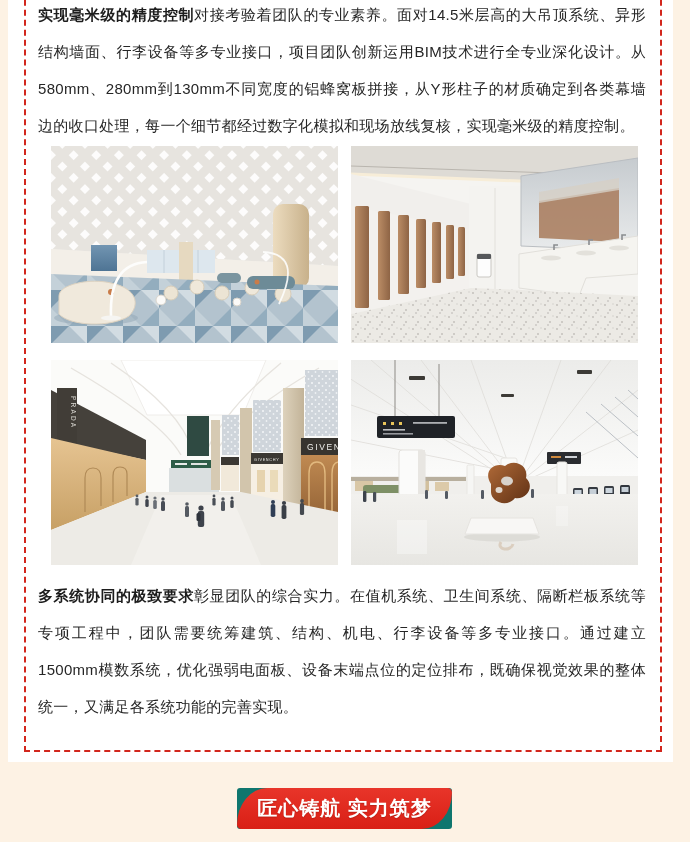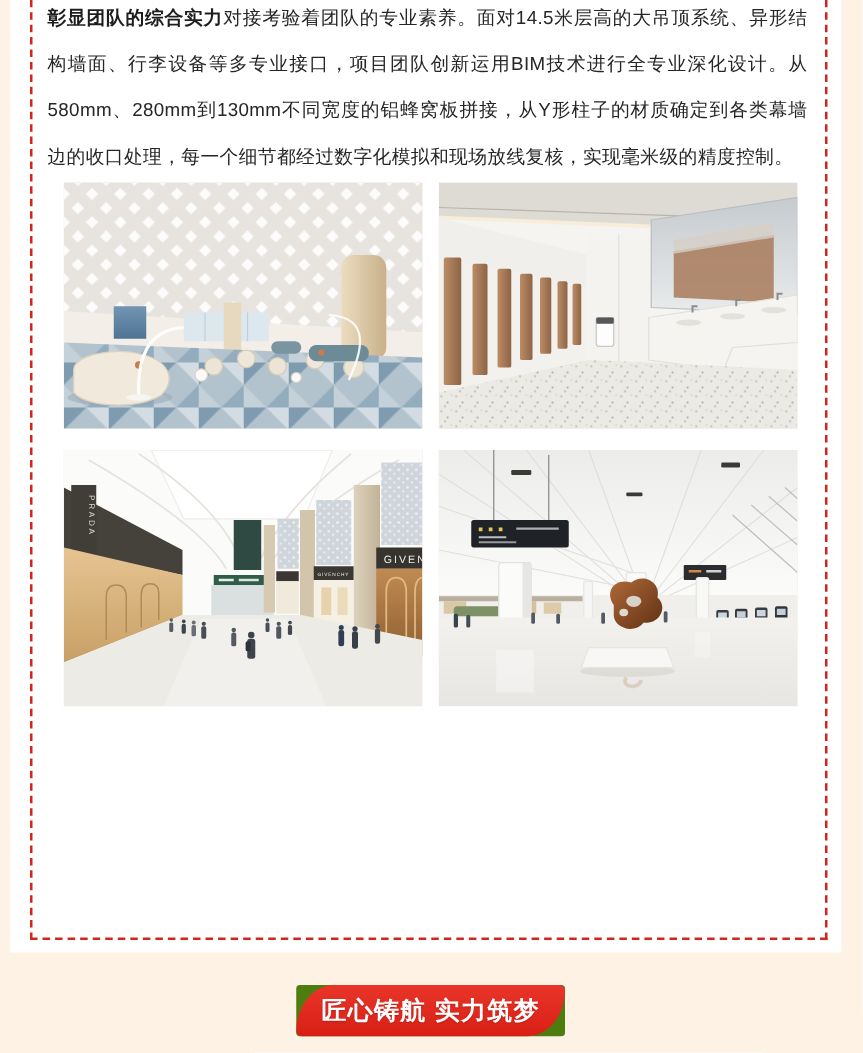--- a/index.html
+++ b/index.html
@@ -13,36 +13,36 @@
         color:#262626;text-align:justify;letter-spacing:0.3px;}
   .para strong{font-weight:700;color:#1d1d1d;}
   #para1{top:-4px;}
   #para2{top:577px;}
   .gallery{position:absolute;left:51px;top:146px;display:grid;
            grid-template-columns:287px 287px;grid-template-rows:197px 205px;
            column-gap:13px;row-gap:17px;}
   .gallery figure{margin:0;padding:0;width:100%;height:100%;overflow:hidden;background:#eceae6;}
   .gallery svg{display:block;width:100%;height:100%;}
   .banner{position:absolute;left:237px;top:788px;width:215px;height:41px;cursor:pointer;
-          background:#4d7c0f;border-radius:3px;}
+          background:#0f766e;border-radius:3px;}
   .banner-red{position:absolute;inset:0;background:linear-gradient(180deg,#e8352a,#d91f15);
               border-radius:34px 5px 34px 5px / 41px 5px 41px 5px;
               display:flex;align-items:center;justify-content:center;}
   .banner-red span{color:#ffffff;font-size:20px;font-weight:700;letter-spacing:1px;
                    text-shadow:0 1px 1px rgba(140,20,10,.45);}
 </style>
 </head>
 <body>
 
 <div class="page">
   <div class="content-card">
     <div class="dashed-frame"></div>
   </div>
 
-  <p class="para" id="para1"><strong>彰显团队的综合实力</strong><span>对接考验着团队的专业素养。面对14.5米层高的大吊顶系统、异形结构墙面、行李设备等多专业接口，项目团队创新运用BIM技术进行全专业深化设计。从580mm、280mm到130mm不同宽度的铝蜂窝板拼接，从Y形柱子的材质确定到各类幕墙边的收口处理，每一个细节都经过数字化模拟和现场放线复核，实现毫米级的精度控制。</span></p>
+  <p class="para" id="para1"><strong>实现毫米级的精度控制</strong><span>对接考验着团队的专业素养。面对14.5米层高的大吊顶系统、异形结构墙面、行李设备等多专业接口，项目团队创新运用BIM技术进行全专业深化设计。从580mm、280mm到130mm不同宽度的铝蜂窝板拼接，从Y形柱子的材质确定到各类幕墙边的收口处理，每一个细节都经过数字化模拟和现场放线复核，实现毫米级的精度控制。</span></p>
 
   <div class="gallery">
 
     <figure aria-label="候机休息区效果图：白色镂空吊顶、弧形落地灯、蓝灰三角形拼花地毯">
       <svg viewBox="0 0 287 197" preserveAspectRatio="none">
         <defs>
           <pattern id="g1-diam" width="16" height="16" patternUnits="userSpaceOnUse" patternTransform="rotate(45)">
             <rect x="3" y="3" width="7" height="7" fill="#ffffff"></rect>
           </pattern>
           <pattern id="g1-tri" width="36" height="36" patternUnits="userSpaceOnUse">
@@ -378,19 +378,20 @@
           <ellipse cx="156" cy="121" rx="6" ry="4.5" fill="#dcd9d4" opacity="0.95"></ellipse>
           <ellipse cx="148" cy="130" rx="3.5" ry="3" fill="#efeeea" opacity="0.85"></ellipse>
           <path d="M150,182 C145,190 160,192 162,184" stroke="#b08050" stroke-width="3" fill="none" opacity="0.25"></path>
         </g>
         <rect x="46" y="160" width="30" height="34" fill="#ffffff" opacity="0.35"></rect>
         <rect x="205" y="146" width="12" height="20" fill="#ffffff" opacity="0.25"></rect>
       </svg>
     </figure>
   </div>
 
+  <p class="para" id="para2"><strong>多系统协同的极致要求</strong><span>彰显团队的综合实力。在值机系统、卫生间系统、隔断栏板系统等专项工程中，团队需要统筹建筑、结构、机电、行李设备等多专业接口。通过建立1500mm模数系统，优化强弱电面板、设备末端点位的定位排布，既确保视觉效果的整体统一，又满足各系统功能的完善实现。</span></p>
 
   <div class="banner" role="button">
     <div class="banner-red">
       <span>匠心铸航 实力筑梦</span>
     </div>
   </div>
 </div>
 
 </body></html>

